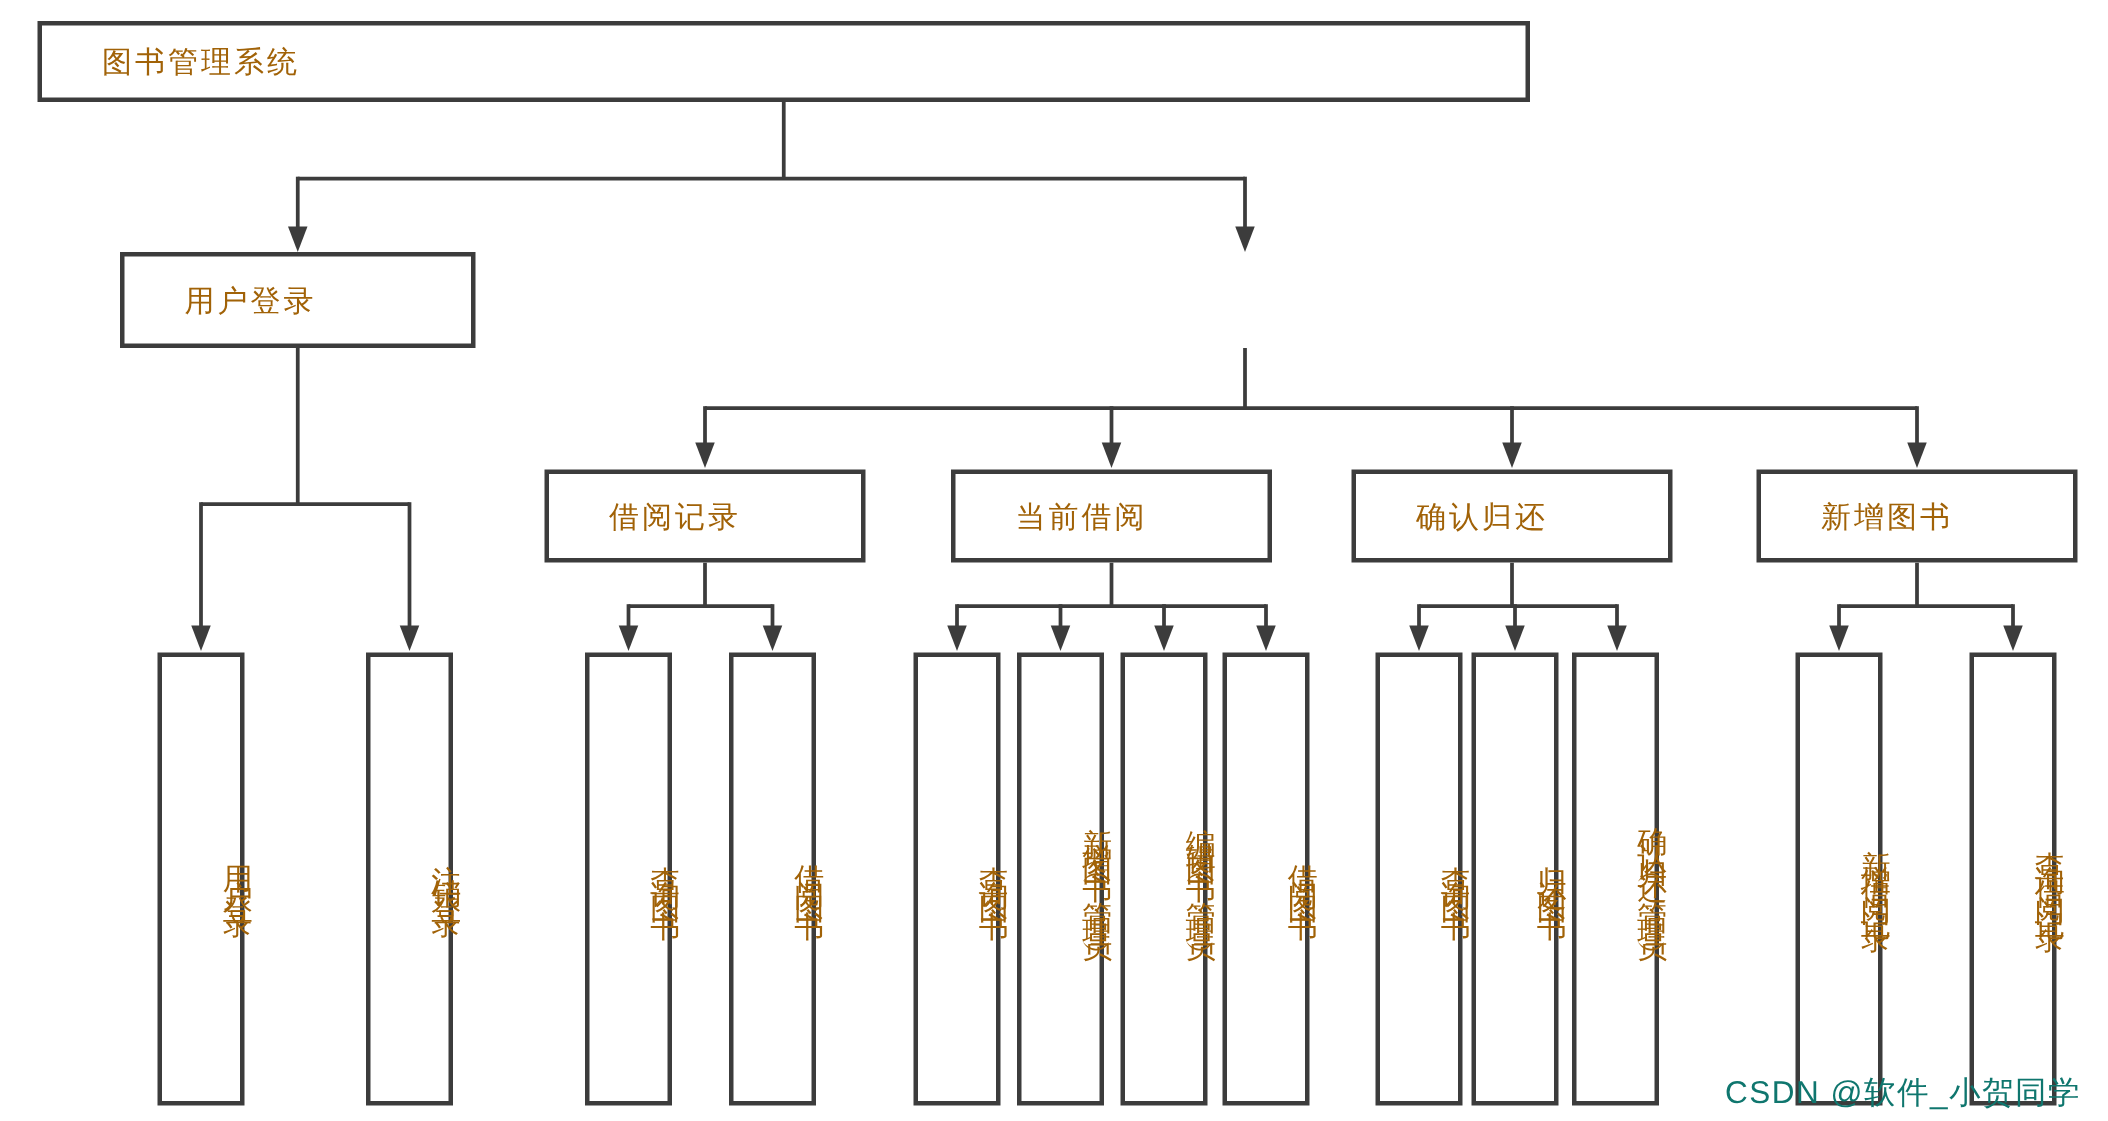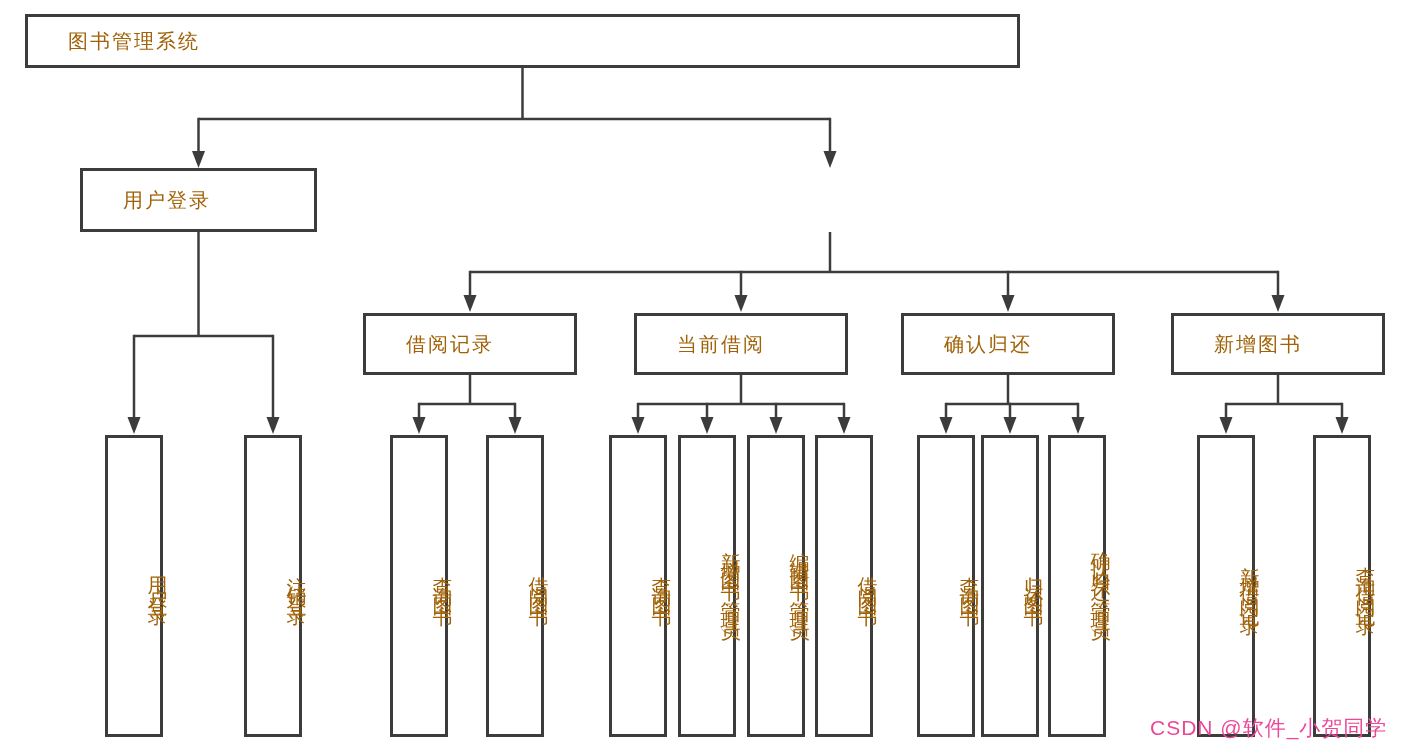--- a/index.html
+++ b/index.html
@@ -42,21 +42,21 @@
   .leaf-3{left:390px;}  .leaf-4{left:486px;}
   .leaf-5{left:609px;}  .leaf-6{left:678px;}
   .leaf-7{left:747px;}  .leaf-8{left:815px;}
   .leaf-9{left:917px;}  .leaf-10{left:981px;}
   .leaf-11{left:1048px;}
   .leaf-12{left:1197px;} .leaf-13{left:1313px;}
   .watermark{
     position:absolute;
     left:1150px;top:714px;
     font-size:21px;
-    color:#ec4899;
+    color:#0f766e;
     letter-spacing:1px;
     white-space:nowrap;
     z-index:5;
   }
 </style>
 </head>
 <body>
 
 <div class="canvas">
 

